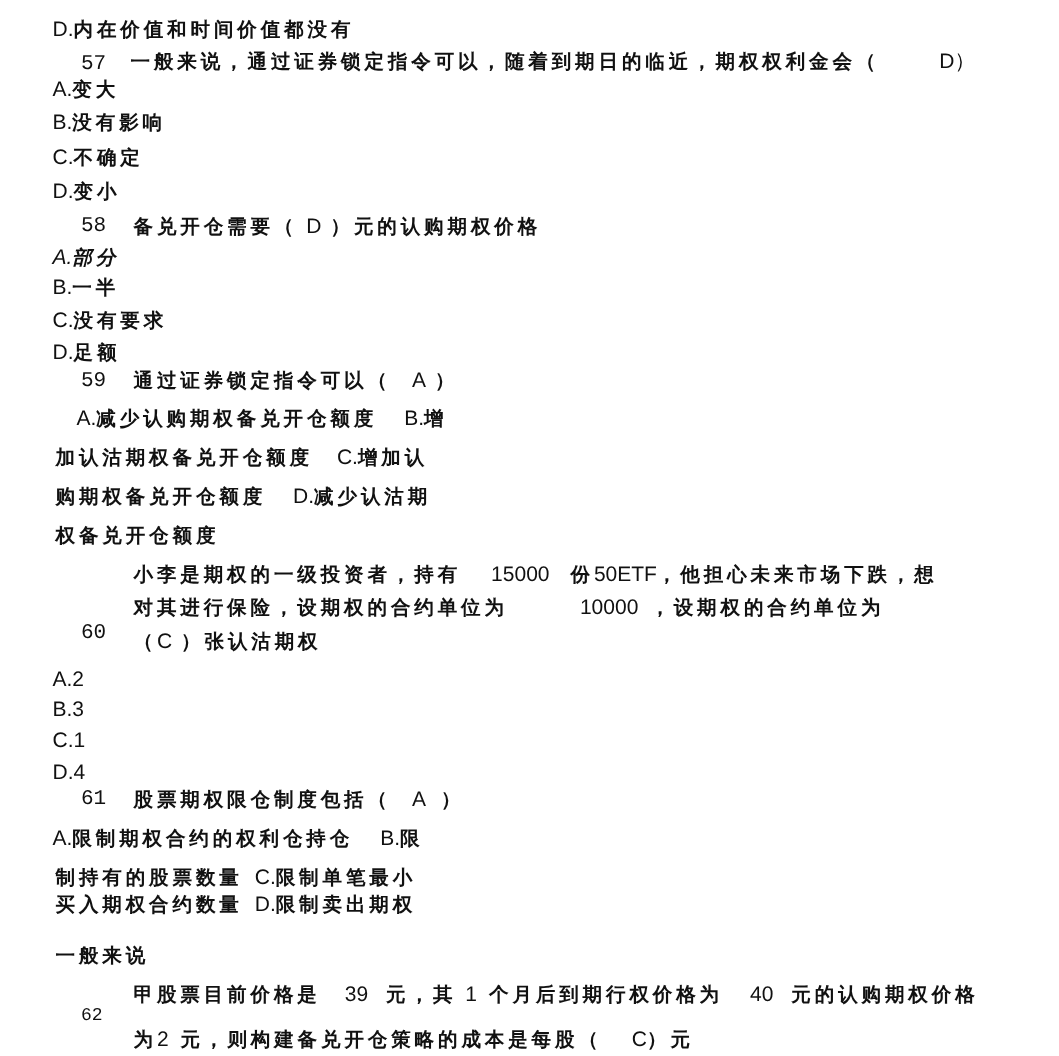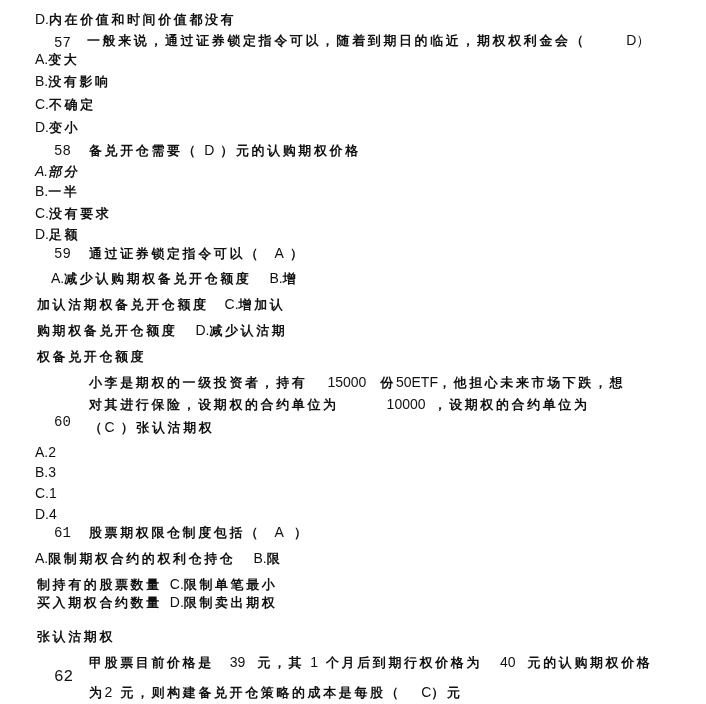--- a/index.html
+++ b/index.html
@@ -62,23 +62,23 @@
 <div class="opt" style="left:35px;top:485px;"><span>C.</span><span>1</span></div>
 <div class="opt" style="left:35px;top:506px;"><span>D.</span><span>4</span></div>
 
 <div class="num" style="left:54px;top:525px;">61</div>
 <div class="ln" style="left:89px;top:524px;">
   <span>股票期权限仓制度包括（</span><span class="gap" style="width:14px"></span><span class="lat">A</span><span class="gap" style="width:10px"></span><span>）</span>
 </div>
 <div class="opt" style="left:35px;top:550px;"><span>A.</span><span class="cn">限制期权合约的权利仓持仓</span><span class="gap" style="width:18px"></span><span>B.</span><span class="cn">限</span></div>
 <div class="opt" style="left:37px;top:576px;"><span class="cn">制持有的股票数量</span><span class="gap" style="width:8px"></span><span>C.</span><span class="cn">限制单笔最小</span></div>
 <div class="opt" style="left:37px;top:594px;"><span class="cn">买入期权合约数量</span><span class="gap" style="width:8px"></span><span>D.</span><span class="cn">限制卖出期权</span></div>
-<div class="opt" style="left:37px;top:628px;"><span class="cn">张认沽期权</span></div>
+<div class="opt" style="left:37px;top:628px;"><span class="cn">一般来说</span></div>
 
 <div class="ln" style="left:89px;top:654px;">
   <span>甲股票目前价格是</span><span class="gap" style="width:16px"></span><span class="lat">39</span><span class="gap" style="width:12px"></span><span>元，其</span><span class="gap" style="width:6px"></span><span class="lat">1</span><span class="gap" style="width:8px"></span><span>个月后到期行权价格为</span><span class="gap" style="width:18px"></span><span class="lat">40</span><span class="gap" style="width:12px"></span><span>元的认购期权价格</span>
 </div>
-<div class="num" style="left:54px;top:669px;font-size:16px;">62</div>
+<div class="num" style="left:54px;top:669px;font-size:12px;">62</div>
 <div class="ln" style="left:89px;top:684px;">
   <span>为</span><span class="lat">2</span><span class="gap" style="width:8px"></span><span>元，则构建备兑开仓策略的成本是每股（</span><span class="gap" style="width:20px"></span><span class="lat">C</span><span>）元</span>
 </div>
 
 <div class="opt" style="left:35px;top:700px;"></div>
 
 </body></html>

